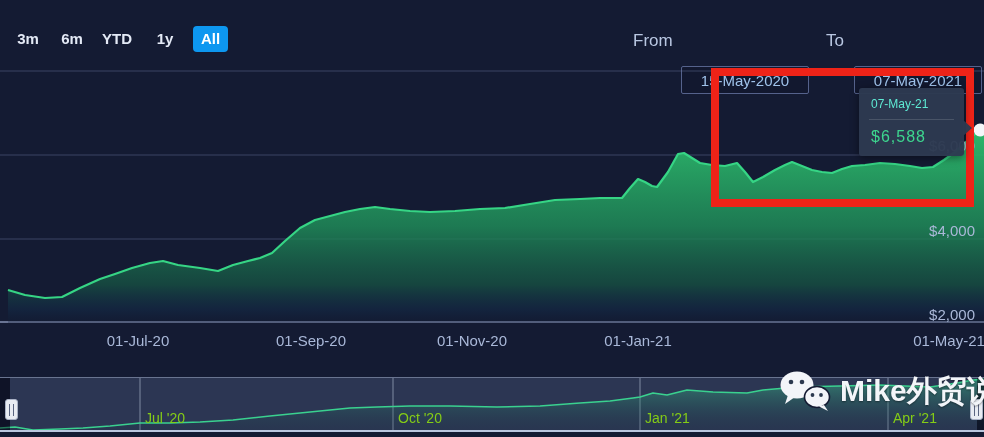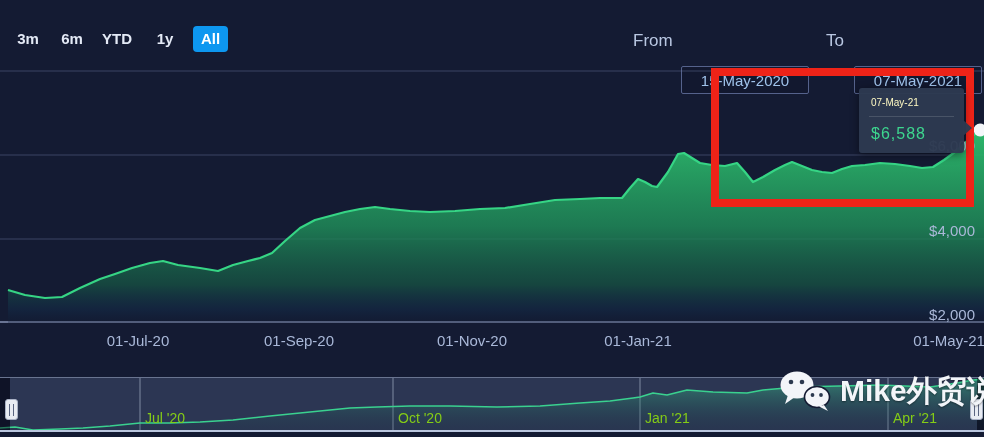--- a/index.html
+++ b/index.html
@@ -20,21 +20,21 @@
   .main-svg { position:absolute; left:0; top:60px; }
   .ylabel { position:absolute; width:70px; text-align:right; color:#aab8d8; font-size:15px; z-index:2; }
   .xlabel { position:absolute; top:332px; width:110px; text-align:center; color:#a9b8d8; font-size:15px; }
 
   .red-box { position:absolute; left:711px; top:68px; width:263px; height:139px;
              border:8px solid #ee2318; z-index:3; }
 
   .tooltip { position:absolute; left:859px; top:88px; width:105px; z-index:4;
              background:rgba(45,58,81,0.97); border-radius:3px; padding:9px 12px 10px;
              box-shadow:0 2px 8px rgba(0,0,0,0.45); }
-  .tooltip-date { color:#fef9c3; font-size:10px; white-space:nowrap; }
+  .tooltip-date { color:#5eead4; font-size:12px; white-space:nowrap; }
   .tooltip-div { border-top:1px solid rgba(255,255,255,0.14); margin:8px -2px 8px; }
   .tooltip-value { color:#3dd68f; font-size:16px; letter-spacing:1px; }
   .tooltip-arrow { position:absolute; right:-8px; top:32px; width:0; height:0;
                    border-top:8px solid transparent; border-bottom:8px solid transparent;
                    border-left:9px solid rgba(45,58,81,0.97); }
 
   
   .nav-top-border { position:absolute; left:0; top:377px; width:984px; height:1px;
                     background:rgba(175,190,220,0.55); z-index:2; }
   .nav-bottom-border { position:absolute; left:0; top:430px; width:984px; height:2px;
@@ -93,21 +93,21 @@
     <path id="main-area" fill="url(#mainGrad)" stroke="none" d="M8,230 L25,235 L45,238 L62,237 L80,228 L100,219 L115,214 L132,208 L150,203 L163,201 L178,205 L200,208 L218,211 L233,205 L248,201 L260,198 L272,193 L285,181 L300,168 L315,160 L330,156 L345,152 L360,149 L375,147 L390,149 L410,151 L430,152 L455,151 L480,149 L505,148 L530,144 L555,140 L580,139 L600,138 L622,138 L630,128 L638,119 L645,122 L652,126 L657,127 L668,112 L678,94 L684,93 L692,98 L700,103 L712,105 L725,106 L737,103 L745,112 L753,122 L763,117 L775,110 L785,105 L792,102 L802,106 L812,110 L822,112 L832,113 L842,109 L852,106 L865,105 L880,103 L895,104 L910,106 L922,108 L933,107 L944,100 L955,92 L966,82 L975,74 L981,70 L984,69 L984,263 L8,263 Z"></path>
     <path id="main-line" fill="none" stroke="#36d585" stroke-width="2.2" stroke-linejoin="round" d="M8,230 L25,235 L45,238 L62,237 L80,228 L100,219 L115,214 L132,208 L150,203 L163,201 L178,205 L200,208 L218,211 L233,205 L248,201 L260,198 L272,193 L285,181 L300,168 L315,160 L330,156 L345,152 L360,149 L375,147 L390,149 L410,151 L430,152 L455,151 L480,149 L505,148 L530,144 L555,140 L580,139 L600,138 L622,138 L630,128 L638,119 L645,122 L652,126 L657,127 L668,112 L678,94 L684,93 L692,98 L700,103 L712,105 L725,106 L737,103 L745,112 L753,122 L763,117 L775,110 L785,105 L792,102 L802,106 L812,110 L822,112 L832,113 L842,109 L852,106 L865,105 L880,103 L895,104 L910,106 L922,108 L933,107 L944,100 L955,92 L966,82 L975,74 L981,70 L984,69"></path>
     <circle cx="980" cy="70" r="6.5" fill="#f4f7fa"></circle>
   </svg>
 
   <div class="ylabel" style="left:905px;top:137px;">$6,000</div>
   <div class="ylabel" style="left:905px;top:222px;">$4,000</div>
   <div class="ylabel" style="left:905px;top:306px;">$2,000</div>
 
   <div class="xlabel" style="left:83px;">01-Jul-20</div>
-  <div class="xlabel" style="left:244px;">01-Sep-20</div>
+  <div class="xlabel" style="left:256px;">01-Sep-20</div>
   <div class="xlabel" style="left:417px;">01-Nov-20</div>
   <div class="xlabel" style="left:583px;">01-Jan-21</div>
   <div class="xlabel" style="left:894px;">01-May-21</div>
 
   <div class="red-box"></div>
 
   <div class="tooltip">
     <div class="tooltip-date">07-May-21</div>
     <div class="tooltip-div"></div>
     <div class="tooltip-value">$6,588</div>

